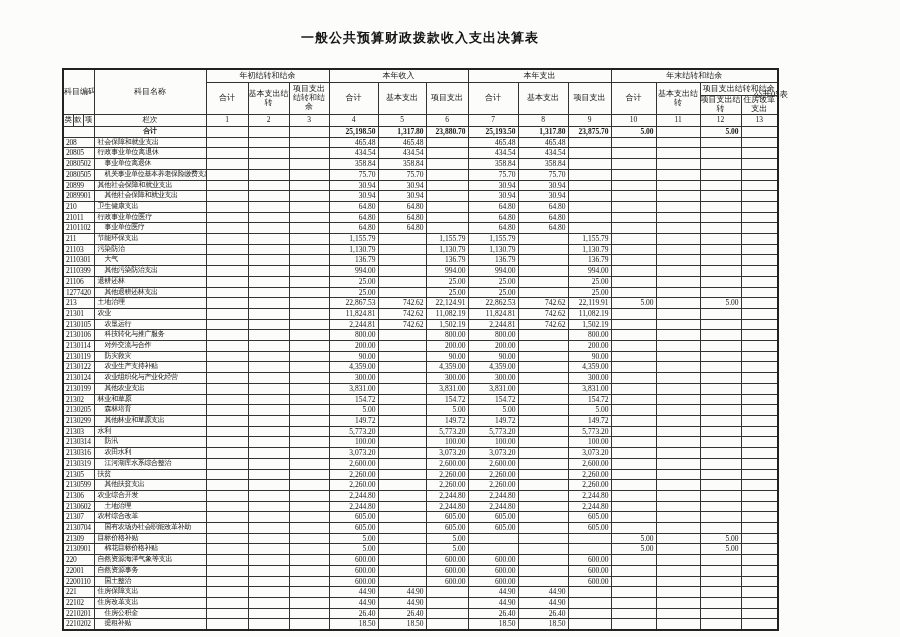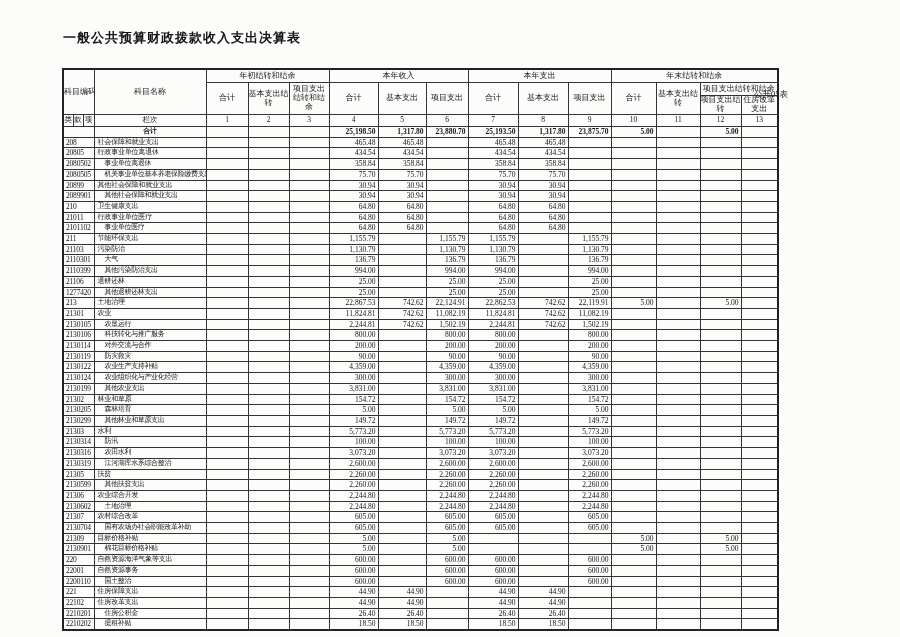--- a/index.html
+++ b/index.html
@@ -7,21 +7,21 @@
     width:900px;height:637px;
     background:#fcfcfb;
     font-family:"Liberation Serif","DejaVu Serif",serif;
     color:#141414;
     position:relative;
     overflow:hidden;
   }
   .page{position:absolute;inset:0;}
   .doc-title{
     position:absolute;top:29px;left:63px;width:714px;
-    font-size:13px;font-weight:bold;letter-spacing:1px;
+    text-align:center;font-size:13px;font-weight:bold;letter-spacing:1px;
   }
   .table-code{
     position:absolute;top:44px;left:63px;width:725px;
     text-align:right;font-size:8.5px;margin-top:45px;
   }
   .meta-row{
     position:absolute;top:55px;left:63px;width:725px;
     display:flex;justify-content:space-between;font-size:8.5px;
   }
   table.budget{

